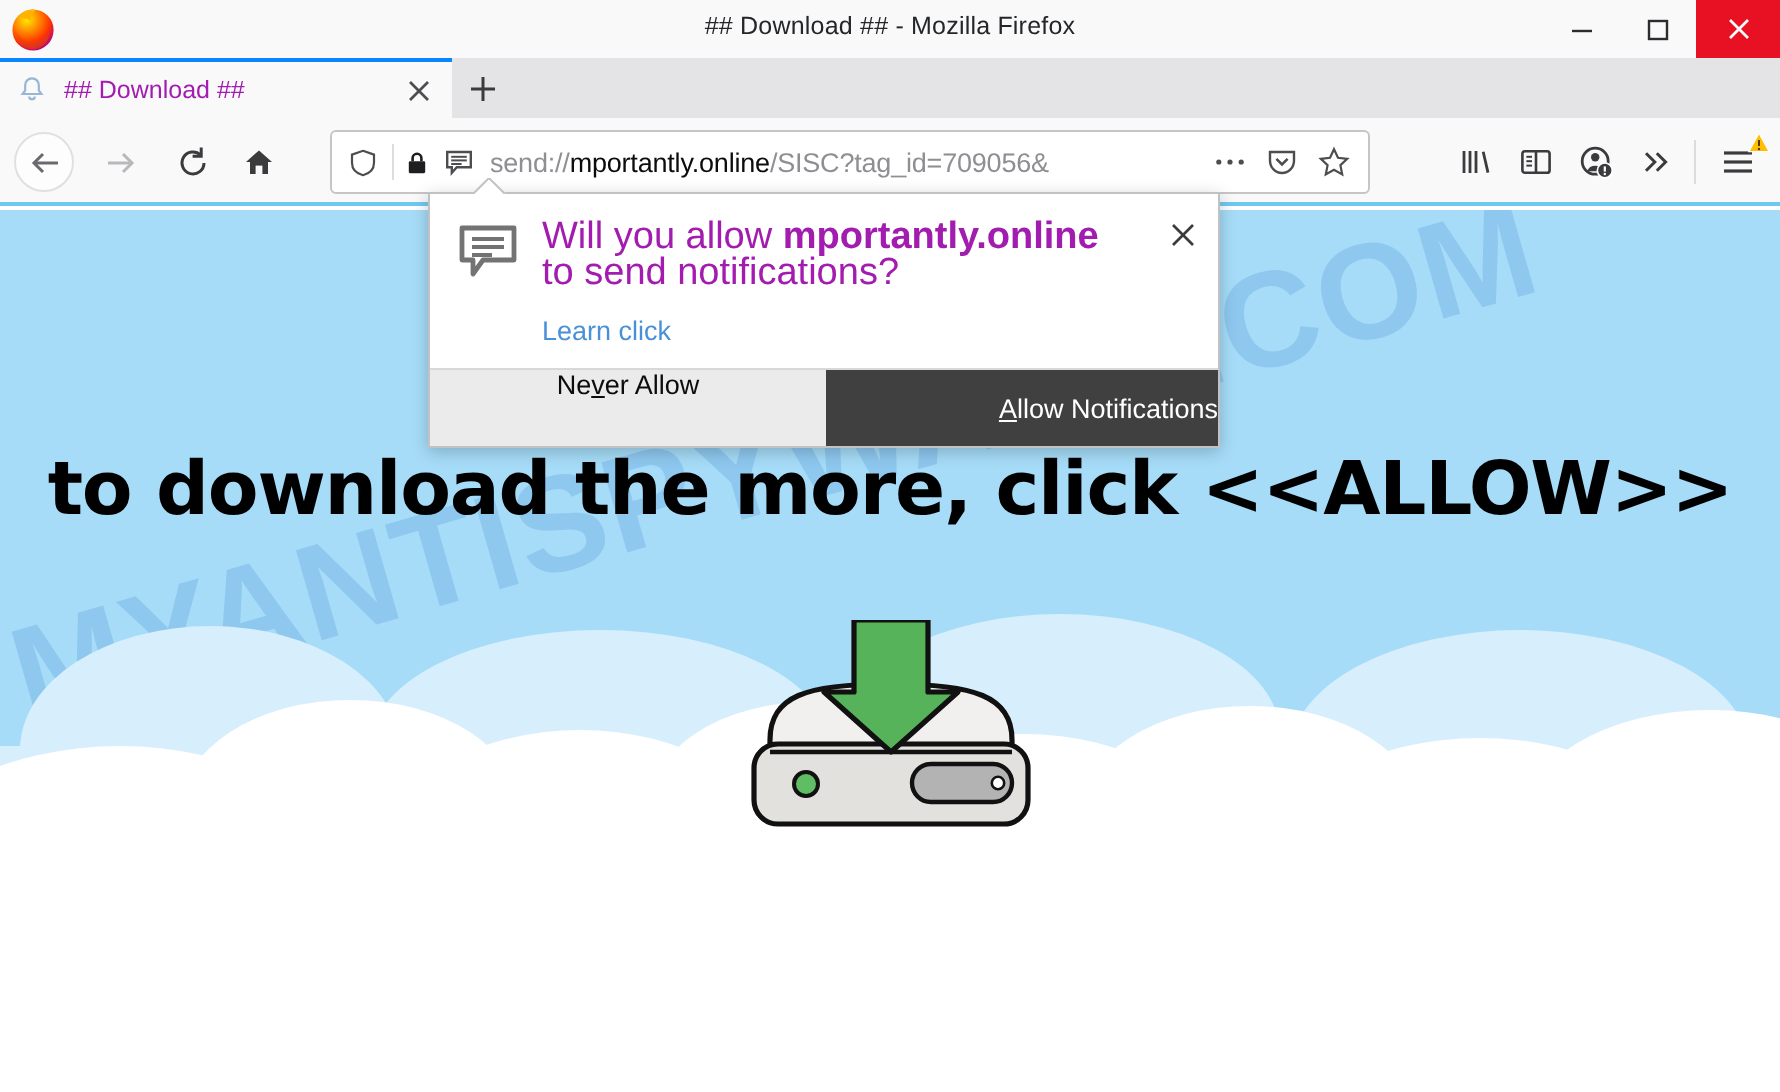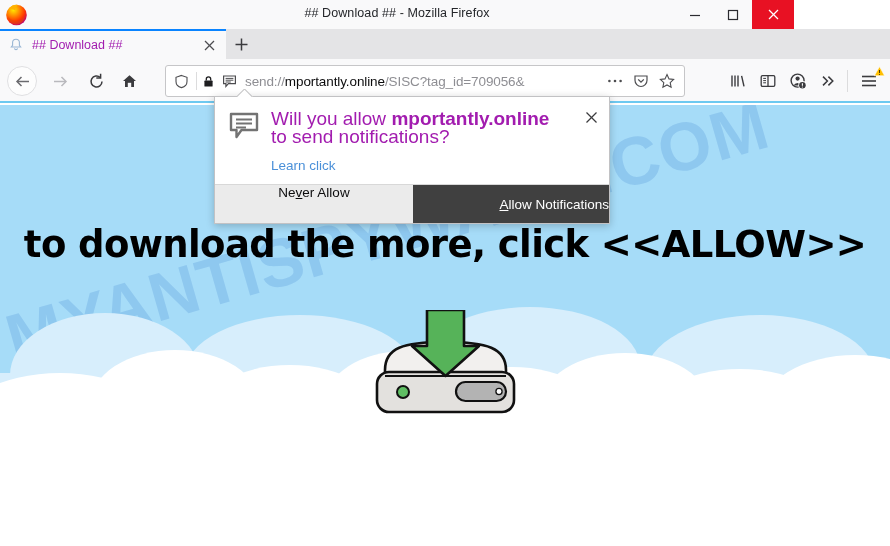--- a/index.html
+++ b/index.html
@@ -12,21 +12,21 @@
   }
   #app {
     position: relative;
     width: 890px; height: 546px;
     overflow: hidden;
   }
 
   
   .titlebar {
     position: absolute; top: 0; left: 0;
-    width: 794px; height: 29px;
+    width: 890px; height: 29px;
     background: #f9f9fa;
     border-bottom: 0px solid #d8d8d8;
     display: flex; align-items: center;
   }
   .ff-logo {
     position: absolute; left: 4px; top: 2px;
     width: 25px; height: 25px;
   }
   .title-text {
     position: absolute;

